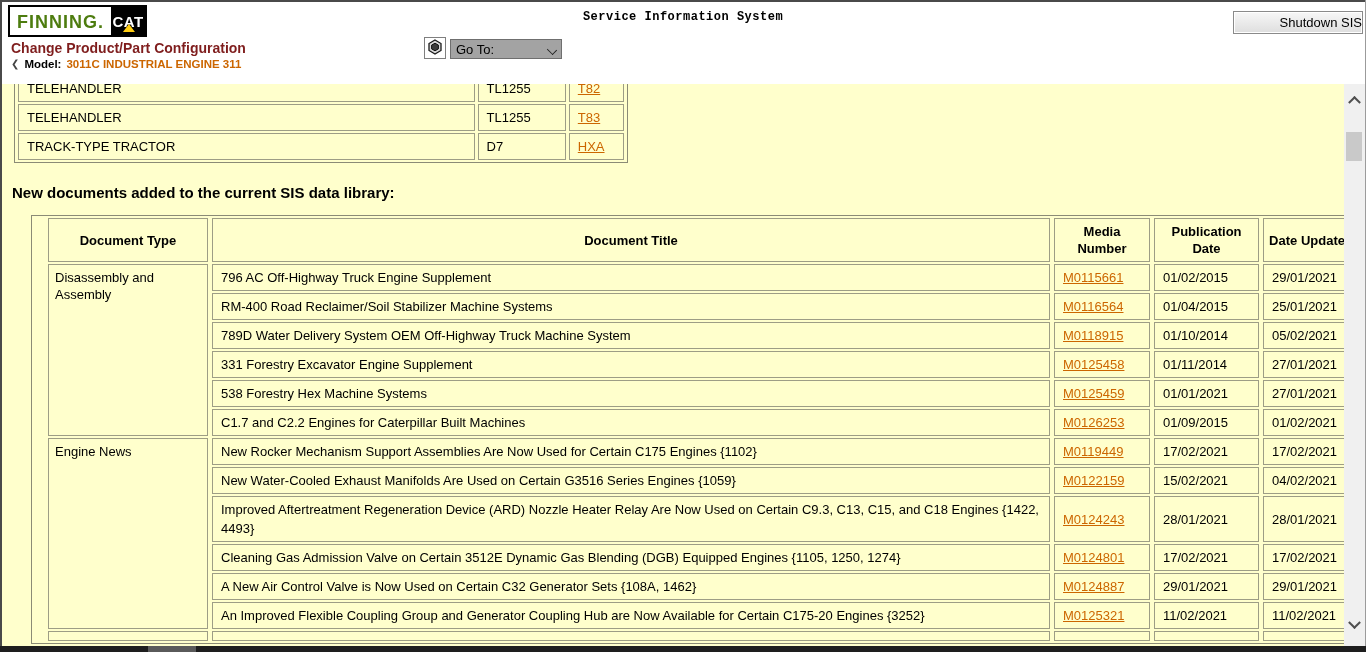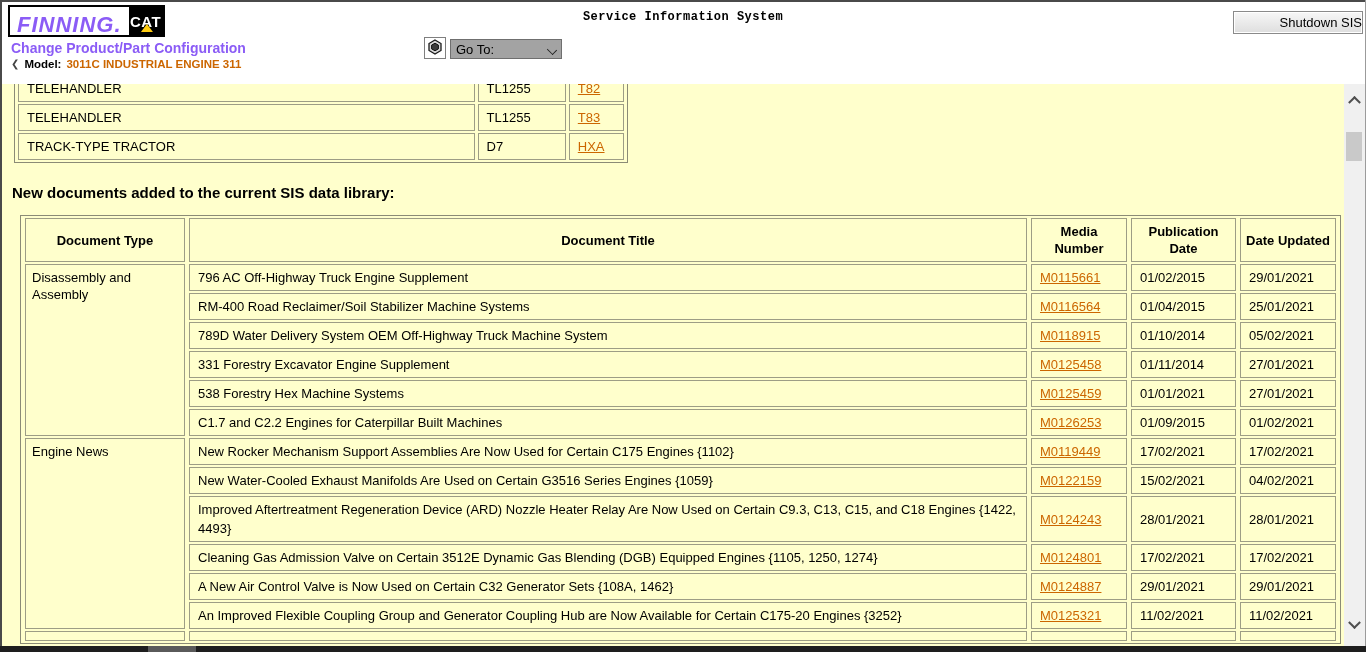--- a/index.html
+++ b/index.html
@@ -7,54 +7,54 @@
   .window { position:relative; width:1366px; height:652px; background:#ffffff; overflow:hidden; }
 
   
   .edge-top   { position:absolute; left:0; top:0; width:1366px; height:2px; background:#4a4a4a; z-index:50; }
   .edge-left  { position:absolute; left:0; top:0; width:2px; height:652px; background:#4a4a4a; z-index:50; }
   .edge-right { position:absolute; left:1365px; top:0; width:1px; height:652px; background:#9b9b9b; z-index:50; }
 
   
   .header { position:absolute; left:2px; top:2px; width:1362px; height:82px; background:#fff; }
   .logo { position:absolute; left:6px; top:3px; display:flex; border:2px solid #000; height:32px; }
-  .logo-finning { background:#fff; color:#8b5cf6; font-style:italic; font-weight:900; font-size:22px;
+  .logo-finning { background:#fff; color:#4d7c0f; font-weight:900; font-size:18px;
                   letter-spacing:1px; padding:5px 7px 0 7px; }
   .logo-cat { position:relative; background:#000; color:#fff; width:34px; display:flex;
               align-items:center; justify-content:center; font-weight:900; font-size:15px; letter-spacing:.5px; }
   .cat-triangle { position:absolute; left:50%; bottom:3px; transform:translateX(-42%);
                   width:0; height:0; border-left:6px solid transparent; border-right:6px solid transparent;
                   border-bottom:8px solid #FFCD11; }
   .app-title { position:absolute; left:0; right:0; top:8px; text-align:center;
                font-family:Liberation Mono, monospace; font-weight:900; font-size:12px; letter-spacing:.5px; color:#000; }
   .shutdown-btn { position:absolute; left:1231px; top:9px; width:130px; height:23px;
                   background:linear-gradient(#f7f7f7,#dedede); border:1px solid #8a8a8a;
                   box-shadow:inset 0 0 0 1px #ffffff; font-size:13px; color:#000; cursor:pointer;
                   font-family:"Liberation Sans", sans-serif;text-align:right; }
-  .page-heading { position:absolute; left:9px; top:38px; font-size:14px; font-weight:bold; color:#8b5cf6; }
+  .page-heading { position:absolute; left:9px; top:38px; font-size:14px; font-weight:bold; color:#7f1d1d; }
   .model-row { position:absolute; left:9px; top:56px; font-size:11.5px; color:#000; display:flex; align-items:center; gap:5px; }
   .back-chevron { font-size:10px; color:#444; line-height:1; cursor:pointer; }
   .model-label { font-weight:bold; }
   .model-value { color:#CC6600; font-weight:600; }
   .goto-wrap { position:absolute; left:422px; top:35px; display:flex; align-items:flex-start; gap:4px; }
   .goto-icon-btn { width:22px; height:22px; background:#fff; border:1px solid #7f7f7f; display:flex;
                    align-items:center; justify-content:center; cursor:pointer; padding:0; }
   .goto-select-box { position:relative; margin-top:2px; }
   .goto-select { width:112px; height:20px; font-size:13px; font-family:"Liberation Sans", sans-serif;
                  border:1px solid #6f6f6f; background:#a3a3a3; color:#000; appearance:none;
                  -webkit-appearance:none; padding:0 18px 0 5px; border-radius:0; }
   .select-chevron { position:absolute; right:6px; top:7px; width:8px; height:8px; pointer-events:none;
                     border-right:1.6px solid #222; border-bottom:1.6px solid #222; transform:rotate(45deg) scale(1,.8); }
 
   
   .content { position:absolute; left:2px; top:84px; width:1342px; height:562px; background:#FFFFCC;
              overflow:hidden; padding-left:10px; }
   table { border-collapse:separate; table-layout:fixed; background:transparent; }
   .product-table { width:614px; border:1px solid #8b8b76; border-spacing:3px 2px; margin-left:2px; margin-top:-12px; }
-  .docs-table { width:1319px; border:1px solid #8b8b76; border-spacing:4px 2px; margin-left:8px; }
+  .docs-table { width:1319px; border:1px solid #8b8b76; border-spacing:4px 2px; margin-left:19px;padding-left:12px; }
   td, th { border:1px solid #9d9d85; font-size:13px; color:#000; line-height:19px; vertical-align:middle;
            overflow:hidden; }
   td { padding:3px 8px; }
   th { padding:4px 4px; font-weight:bold; text-align:center; line-height:17px; }
   .c-type { vertical-align:top; padding:4px 6px; line-height:17px; }
   .c-link a, .c-media a { color:#CC6600; text-decoration:underline; cursor:pointer; }
   .section-heading { font-size:15px; font-weight:bold; color:#000; margin:21px 0 14px 0; }
 
   
   .vscroll { position:absolute; left:1344px; top:84px; width:21px; height:562px; background:#f0f0f0; }

